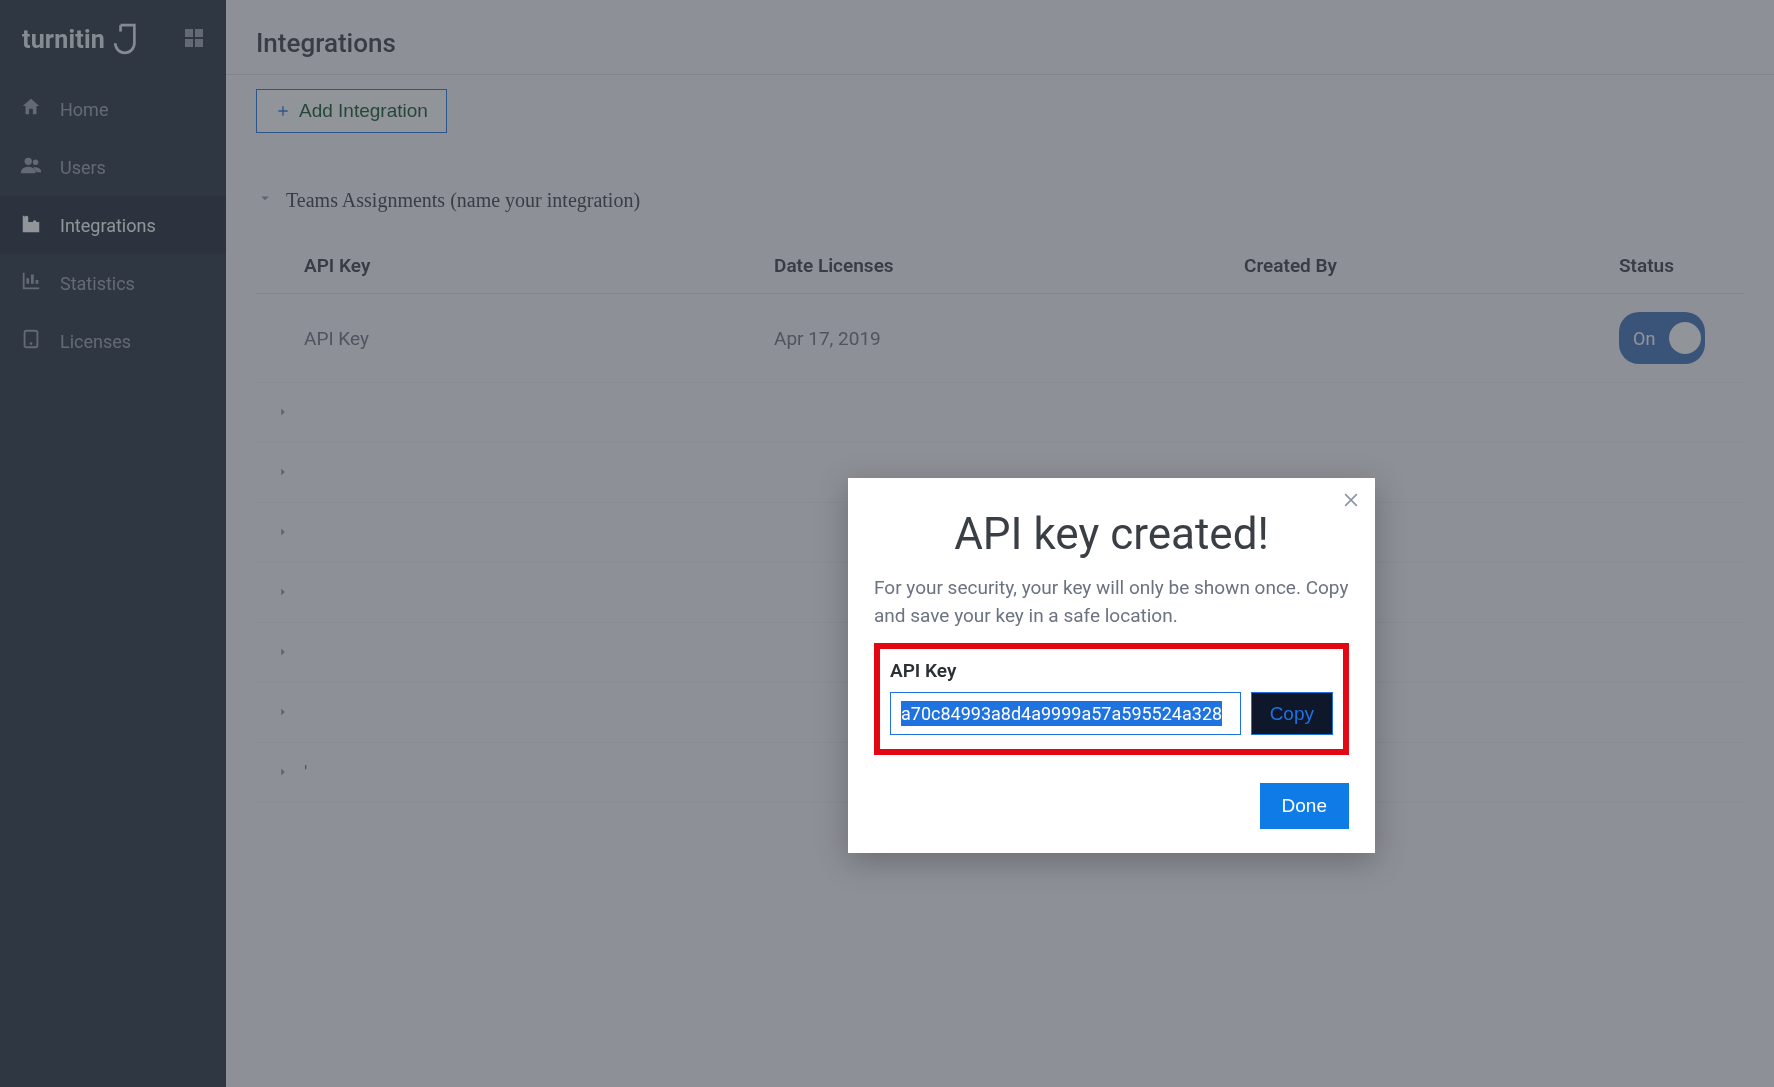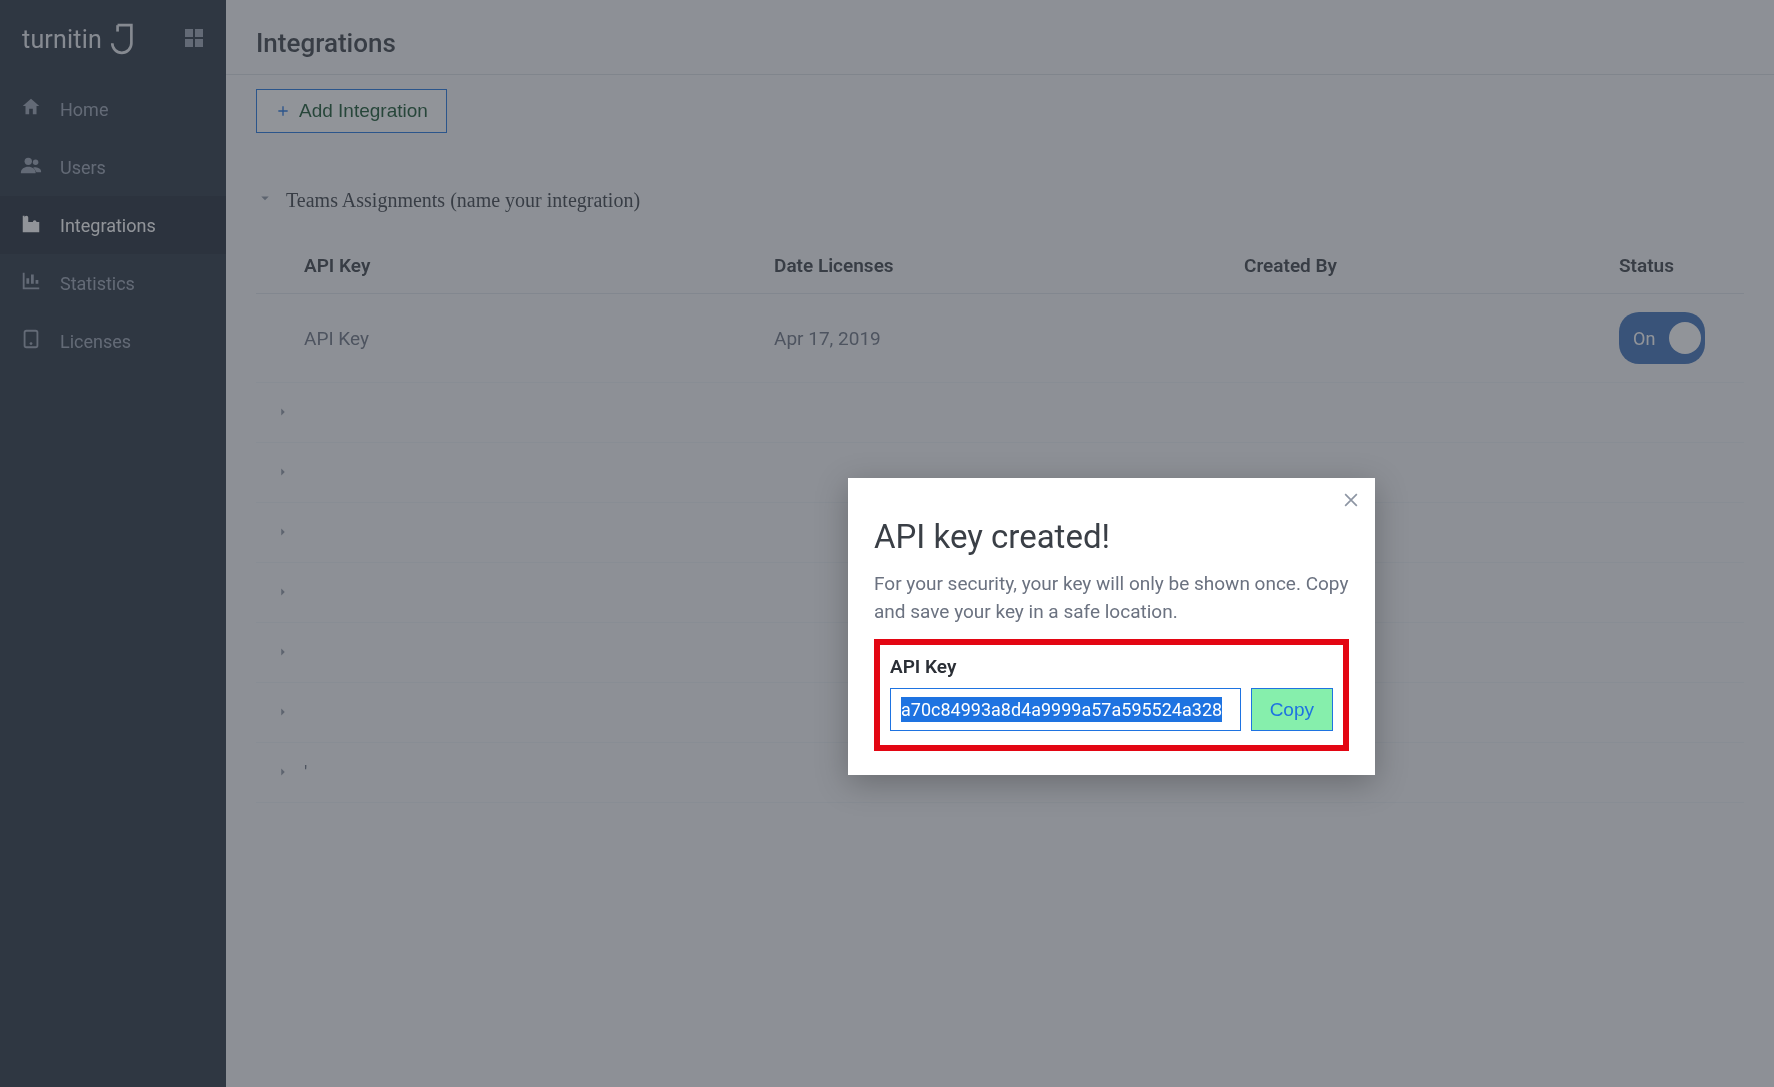--- a/index.html
+++ b/index.html
@@ -8,21 +8,21 @@
 
     
     .sidebar {
       position: absolute; left: 0; top: 0; width: 226px; height: 100%;
       background: #27313f; color: #c6cbd4;
     }
     .sidebar-header {
       display: flex; align-items: center; justify-content: space-between;
       padding: 22px 20px 24px 22px;
     }
-    .logo { display: flex; align-items: center; gap: 6px; color: #e6e9ee; font-size: 25px; letter-spacing: .2px; }
+    .logo { display: flex; align-items: center; gap: 6px; color: #e6e9ee; font-size: 25px; letter-spacing: .2px; font-weight: bold; }
     .logo svg { width: 34px; height: 34px; }
     .grid-icon svg { width: 24px; height: 24px; fill: #9aa3b2; }
 
     .nav-item {
       display: flex; align-items: center; gap: 18px;
       padding: 16px 20px; font-size: 18px; color: #9aa3b2; cursor: pointer;
     }
     .nav-item.active { background: #1f2835; color: #ffffff; }
     .nav-item.active .nav-ico svg { fill: #ffffff; }
     .nav-ico svg { width: 22px; height: 22px; fill: #9aa3b2; }
@@ -66,29 +66,29 @@
     
     .overlay {
       position: absolute; inset: 0; background: rgba(55,60,70,.55);
     }
     .modal {
       position: absolute; left: 848px; top: 478px; width: 527px; background: #fff; box-shadow: 0 8px 30px rgba(0,0,0,.25);
       padding: 24px 26px 24px 26px;
     }
     .modal .close { position:absolute; right:14px; top:12px; background:none; border:none; cursor:pointer; }
     .modal .close svg { width:20px; height:20px; stroke:#8d95a3; stroke-width:2; }
-    .modal-title { font-size: 33px; color: #3a3f46; font-weight: 400; margin-top:15px;}
+    .modal-title { font-size: 44px; color: #3a3f46; font-weight: 400; margin-top:6px;text-align:center;}
     .modal-text { font-size: 19px; color: #6b7280; margin-top: 14px; line-height: 1.45; }
     .highlight-box { margin-top: 14px; border: 6px solid #e30613; padding: 10px 10px 14px 10px; }
     .api-label { font-size: 19px; color: #2b2f36; font-weight: 600; }
     .key-row { display:flex; gap: 10px; margin-top: 10px; }
     .key-input { flex:1; border:1px solid #1e73e1; padding: 10px 10px; font-size: 18px; font-family: inherit; background:#fff; color:#1e73e1; }
     .key-input::selection { background:#1e73e1; color:#fff; }
     .key-input .sel { background:#1e73e1; color:#fff; padding: 2px 0; }
-    .copy-btn { border:1px solid #1e73e1; background:#86efac; color:#1e73e1; font-size:19px; padding: 0 18px; cursor:pointer; }
+    .copy-btn { border:1px solid #1e73e1; background:#0f172a; color:#1e73e1; font-size:19px; padding: 0 18px; cursor:pointer; }
     .modal-actions { display:flex; justify-content:flex-end; margin-top: 28px; }
     .done-btn { background:#0f7be7; color:#fff; border:none; font-size:19px; padding: 12px 22px; cursor:pointer; }
   </style>
 </head>
 <body>
 
 <aside class="sidebar">
   <div class="sidebar-header">
     <div class="logo">
       <span>turnitin</span>
@@ -251,13 +251,16 @@
   </button>
   <h2 class="modal-title">API key created!</h2>
   <p class="modal-text">For your security, your key will only be shown once. Copy and save your key in a safe location.</p>
   <div class="highlight-box">
     <div class="api-label">API Key</div>
     <div class="key-row">
       <div class="key-input"><span class="sel">a70c84993a8d4a9999a57a595524a328</span></div>
       <button class="copy-btn"><span>Copy</span></button>
     </div>
   </div>
+  <div class="modal-actions">
+    <button class="done-btn"><span>Done</span></button>
+  </div>
 </div>
 
 </body></html>

